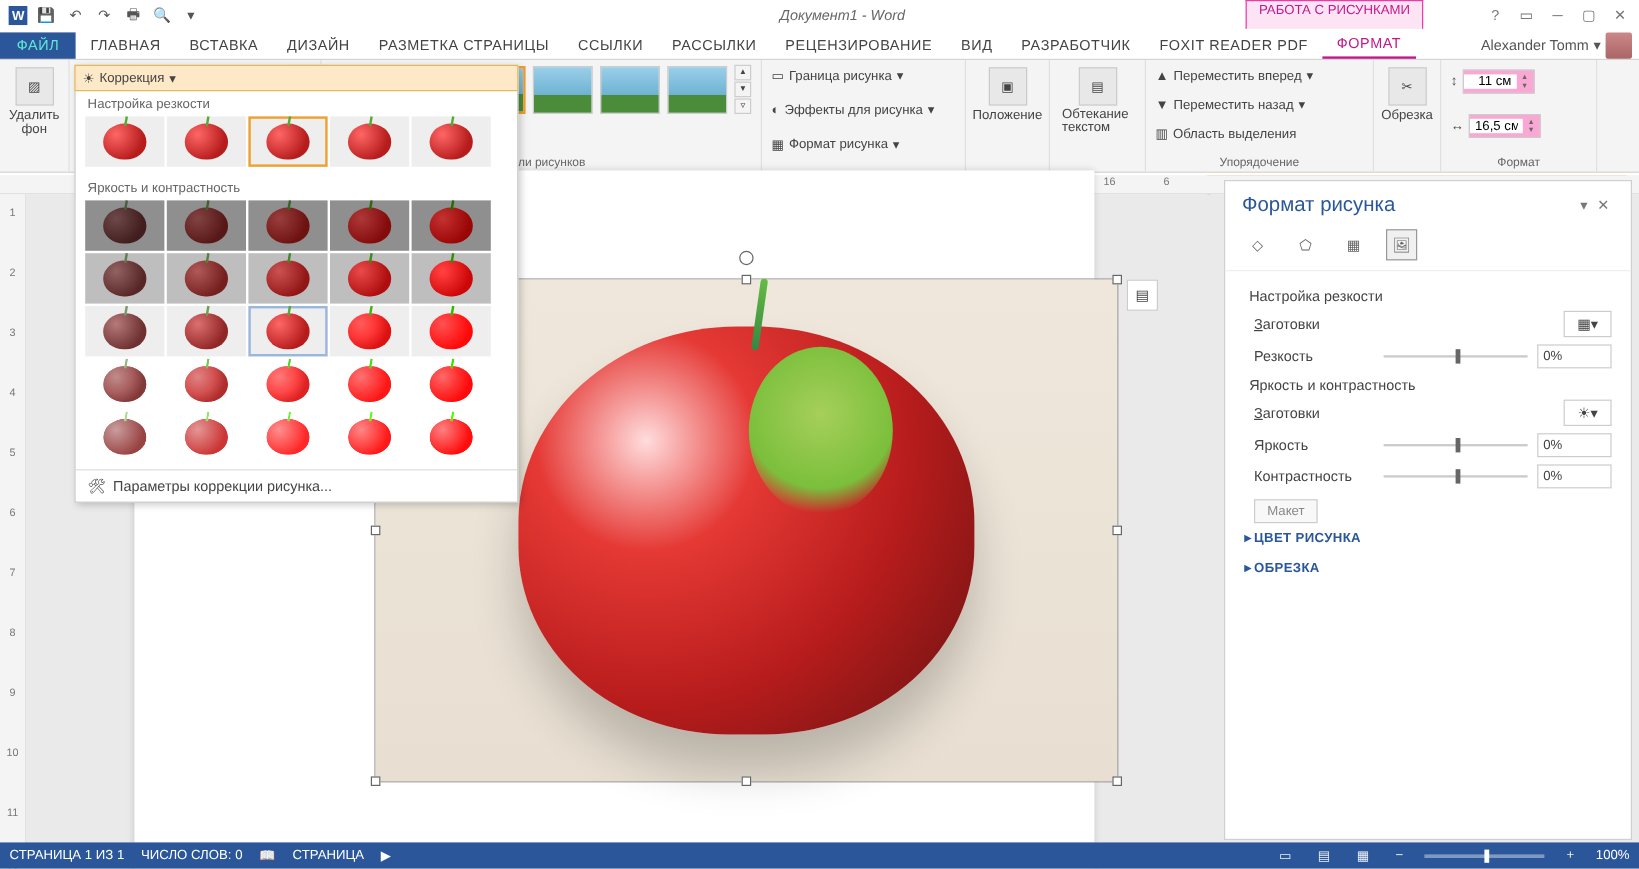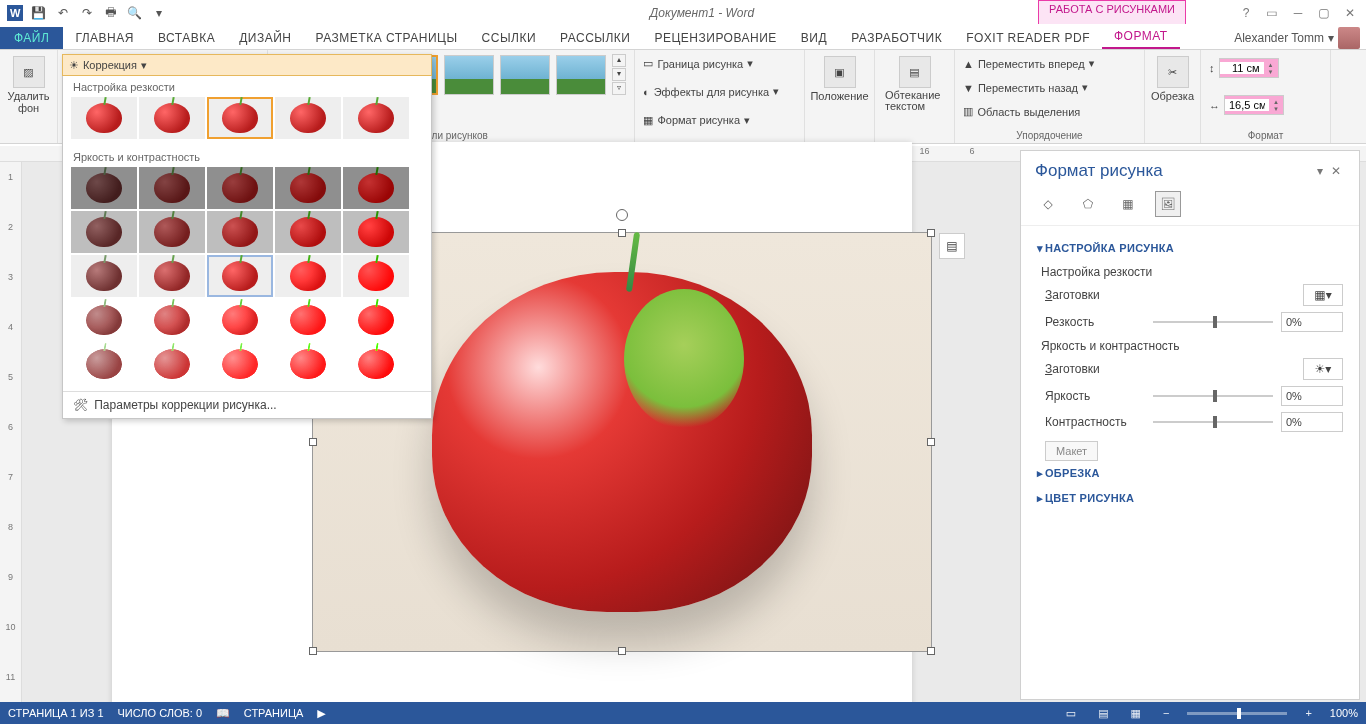--- a/index.html
+++ b/index.html
@@ -420,21 +420,20 @@
     <div class="pane-x">▾</div>
     <div class="pane-x">✕</div>
   </div>
   <div class="pane-tabs">
     <div class="pane-tab">◇</div>
     <div class="pane-tab">⬠</div>
     <div class="pane-tab">▦</div>
     <div class="pane-tab active">🖼</div>
   </div>
   <div class="pane-body">
-    <div class="sect-head"><span class="tri">▾</span><span>НАСТРОЙКА РИСУНКА</span></div>
     <div class="sub-label">Настройка резкости</div>
     <div class="row">
       <label><u>З</u>аготовки</label>
       <div class="preset-btn">▦▾</div>
     </div>
     <div class="row">
       <label>Резкость</label>
       <div class="slider">
           <div class="thumb-s"></div>
         </div>
@@ -453,22 +452,22 @@
       <div class="val-box">0%</div>
     </div>
     <div class="row">
       <label>Контрастность</label>
       <div class="slider">
           <div class="thumb-s"></div>
         </div>
       <div class="val-box">0%</div>
     </div>
     <button class="reset-btn">Макет</button>
+    <div class="sect-head"><span class="tri">▸</span><span>ЦВЕТ РИСУНКА</span></div>
     <div class="sect-head"><span class="tri">▸</span><span>ОБРЕЗКА</span></div>
-    <div class="sect-head"><span class="tri">▸</span><span>ЦВЕТ РИСУНКА</span></div>
   </div>
 </div>
 
 <div class="status">
   <span>СТРАНИЦА 1 ИЗ 1</span>
   <span>ЧИСЛО СЛОВ: 0</span>
   <span>📖</span>
   <span>СТРАНИЦА</span>
   <span>▶</span>
   <div class="spacer"></div>

